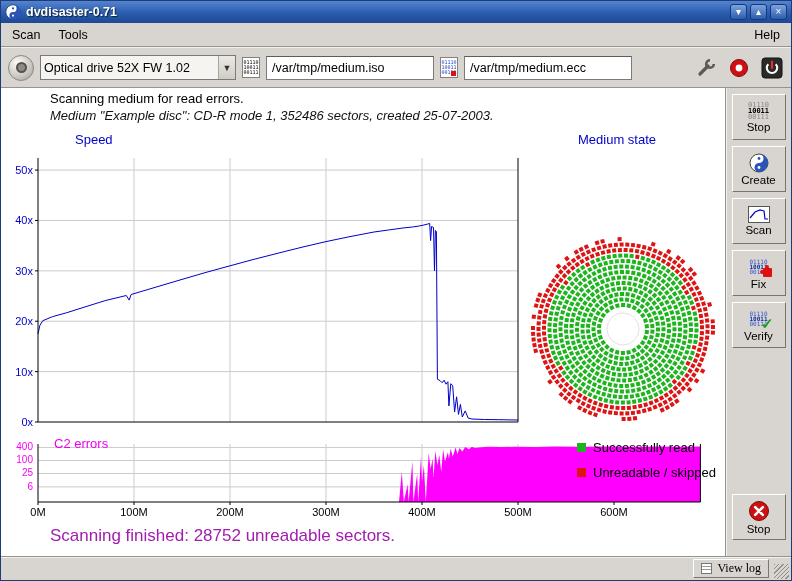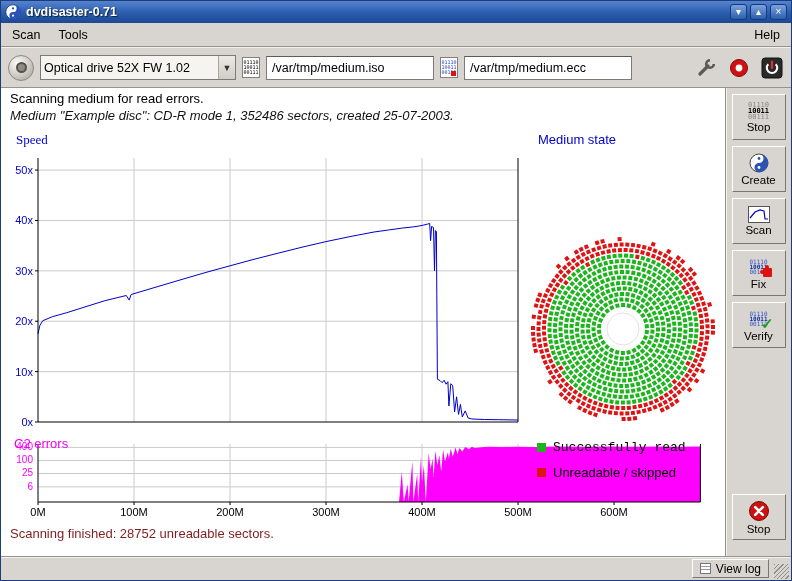--- a/index.html
+++ b/index.html
@@ -43,30 +43,30 @@
   .file-icon.ecc { color:#2244cc; }
   .file-icon.ecc .corner { position:absolute; right:1px; bottom:1px; width:5px; height:5px; background:#d11; }
   .entry { height:24px; width:168px; border:1px solid #7e7a76; border-top-color:#5f5c58;
            background:#fff; font-family:"Liberation Sans", sans-serif; font-size:12.5px; padding:0 5px; }
   .tb-right { margin-left:auto; display:flex; align-items:center; gap:9px; }
   .flat-btn { width:24px; height:24px; display:flex; align-items:center; justify-content:center; background:transparent; border:none; }
 
   
   .content { flex:1; display:flex; min-height:0; }
   .main-panel { position:relative; flex:1; background:#ffffff; overflow:hidden; }
-  .abs { position:absolute; z-index:2; }
+  .abs { position:absolute; z-index:2;margin-left:40px; }
   .hdr1 { left:9px; top:3px; font-size:13px; color:#000; }
   .hdr2 { left:9px; top:20px; font-size:13px; font-style:italic; color:#111; }
   .chart-title { font-size:13px; color:#0000c8; }
   .c2-title { font-size:13px; color:#ee00ee; }
   #chart-svg { position:absolute; left:0; top:0; z-index:1; }
   #disc-svg { position:absolute; left:527px; top:146px; z-index:1; }
   .legend-item { display:flex; align-items:center; gap:7px; font-size:13px; color:#000; }
   .legend-swatch { width:9px; height:9px; flex:0 0 9px; }
-  .finished { left:9px; top:438px; font-size:13px; color:#7f1d1d; }
+  .finished { left:9px; top:438px; font-size:17px; color:#a21caf; }
 
   
   .sidebar { width:66px; flex:0 0 66px; border-left:1px solid #96928c; box-shadow:inset 1px 0 0 #f4f1ec;
              display:flex; flex-direction:column; align-items:center; background:#d8d4cf; padding-top:6px; }
   .side-btn { width:54px; height:46px; margin-bottom:6px; background:#d8d4cf;
               border:1px solid; border-color:#ffffff #7a766f #7a766f #ffffff;
               display:flex; flex-direction:column; align-items:center; justify-content:center; gap:1px; }
   .side-label { font-size:11.5px; color:#000; }
   .bin-icon { font-family:"DejaVu Sans Mono", monospace; font-size:7px; line-height:6px; color:#888; text-align:center; }
   .bin-icon span { display:block; }
@@ -75,21 +75,21 @@
   .mini-bin .b { color:#1133aa; }
   .fix-icon, .verify-icon { position:relative; width:26px; height:20px; display:flex; align-items:center; justify-content:center; }
   .puzzle { position:absolute; right:0; bottom:0; width:9px; height:9px; background:#d11; border-radius:1px; }
   .puzzle:before { content:""; position:absolute; left:2.5px; top:-3px; width:4px; height:4px; border-radius:50%; background:#d11; }
   .puzzle:after { content:""; position:absolute; left:-3px; top:2.5px; width:4px; height:4px; border-radius:50%; background:#d11; }
   .check { position:absolute; right:-2px; bottom:-4px; color:#18a018; font-size:15px; font-weight:bold; }
   .stop-btn { margin-top:auto; margin-bottom:16px; }
 
   
   .bottombar { height:24px; flex:0 0 24px; border-top:1px solid #96928c; box-shadow:inset 0 1px 0 #f4f1ec;
-               display:flex; align-items:center; justify-content:flex-end; padding:1px 2px; gap:5px; }
+               display:flex; align-items:center; justify-content:flex-end; padding:1px 2px; gap:5px;font-family:Liberation Serif, serif; }
   .viewlog-btn { height:19px; display:flex; align-items:center; gap:5px; padding:0 7px;
                  background:#d8d4cf; border:1px solid; border-color:#ffffff #7a766f #7a766f #ffffff; font-size:12px; }
   .log-ico { width:11px; height:11px; background:#fff; border:1px solid #777;
              background-image:linear-gradient(#fff 2px,#999 2px,#999 3px,#fff 3px,#fff 5px,#999 5px,#999 6px,#fff 6px); }
   .grip { width:15px; height:15px; align-self:flex-end;
           background:repeating-linear-gradient(-45deg,#d8d4cf 0 2px,#918d86 2px 3px); }
 
   svg text { font-family:"Liberation Sans", sans-serif; }
 </style>
 </head>
@@ -986,25 +986,25 @@
           <rect x="164.3" y="38.0" width="4" height="4" fill="#dc1414" transform="rotate(3922.4 166.3 40.0)"></rect>
           <rect x="179.6" y="68.5" width="4" height="4" fill="#dc1414" transform="rotate(3944.2 181.6 70.5)"></rect>
           <rect x="182.7" y="85.3" width="4" height="4" fill="#dc1414" transform="rotate(3955.1 184.7 87.3)"></rect>
           <rect x="183.0" y="91.0" width="4" height="4" fill="#dc1414" transform="rotate(3958.7 185.0 93.0)"></rect>
           <rect x="182.9" y="96.7" width="4" height="4" fill="#dc1414" transform="rotate(3962.4 184.9 98.7)"></rect>
           <circle cx="95" cy="95" r="16" fill="#fff" stroke="#e2e2e2"></circle>
         </svg>
 
       <div class="abs hdr1">Scanning medium for read errors.</div>
       <div class="abs hdr2">Medium "Example disc": CD-R mode 1, 352486 sectors, created 25-07-2003.</div>
-      <div class="abs chart-title" style="left:15px; top:44px;font-family:Liberation Serif, serif;">Speed</div>
+      <div class="abs chart-title" style="left:34px; top:44px;">Speed</div>
       <div class="abs chart-title" style="left:537px; top:44px;">Medium state</div>
       <div class="abs c2-title" style="left:13px; top:348px;">C2 errors</div>
 
-      <div class="abs legend-item" style="left:536px; top:352px;font-family:Liberation Mono, monospace;">
+      <div class="abs legend-item" style="left:536px; top:352px;">
         <span class="legend-swatch" style="background: rgb(30, 180, 30);"></span>
         <span>Successfully read</span>
       </div>
       <div class="abs legend-item" style="left:536px; top:377px;">
         <span class="legend-swatch" style="background: rgb(220, 20, 20);"></span>
         <span>Unreadable / skipped</span>
       </div>
 
       <div class="abs finished">Scanning finished: 28752 unreadable sectors.</div>
     </div>

